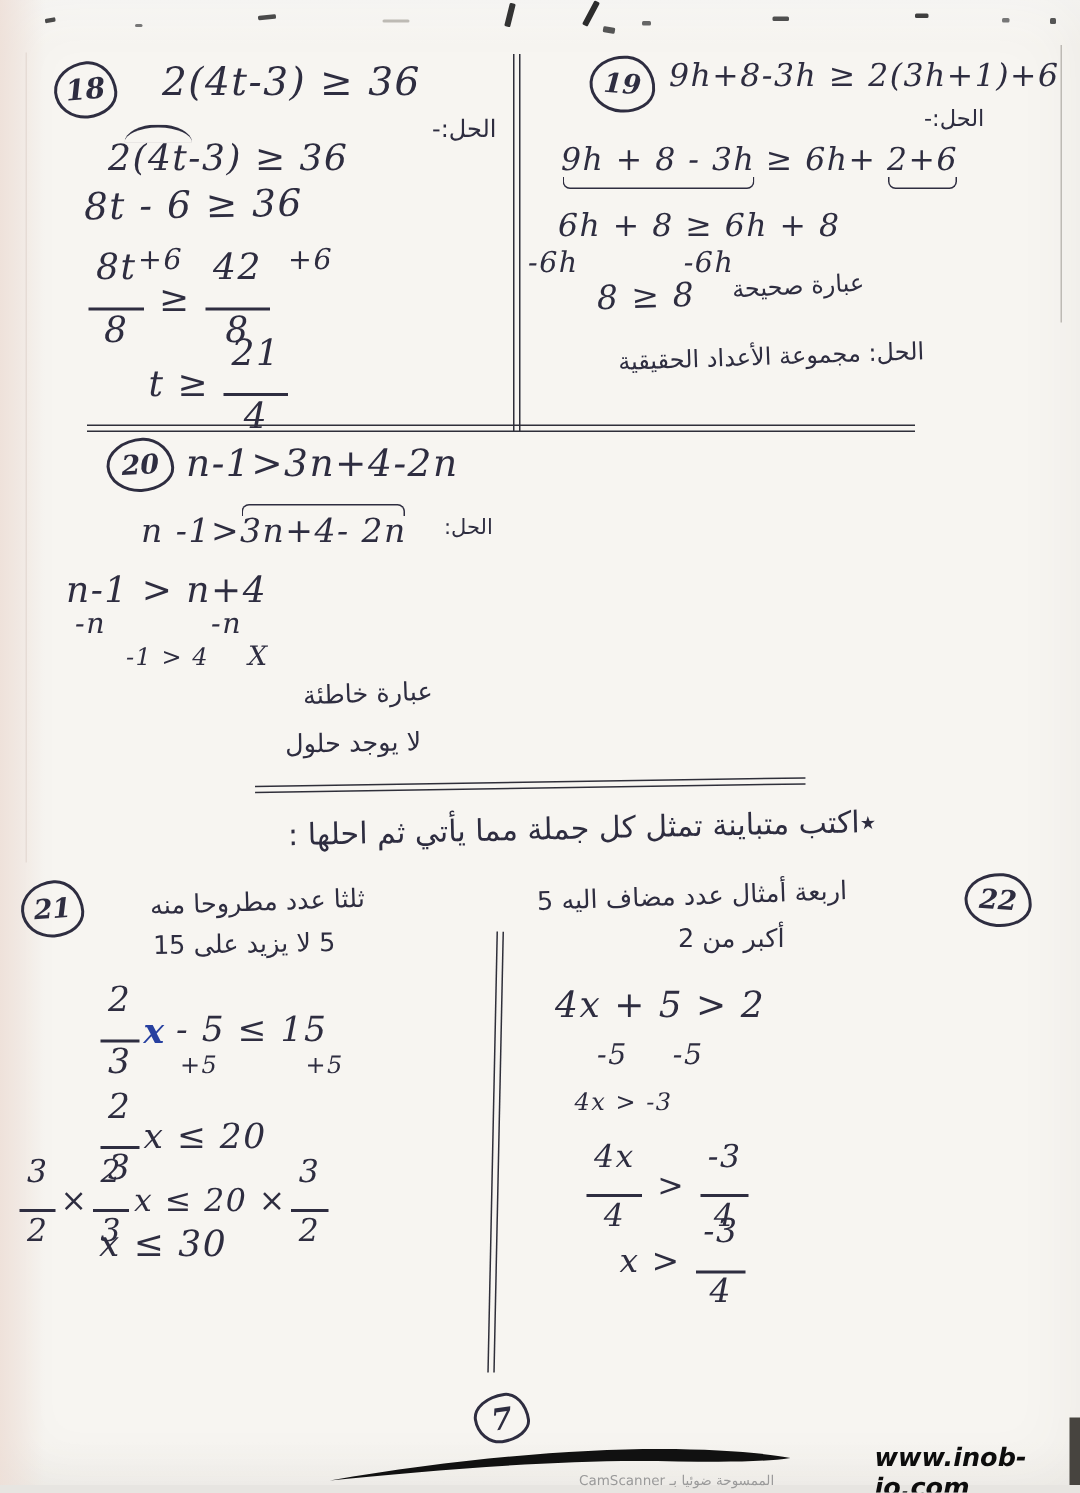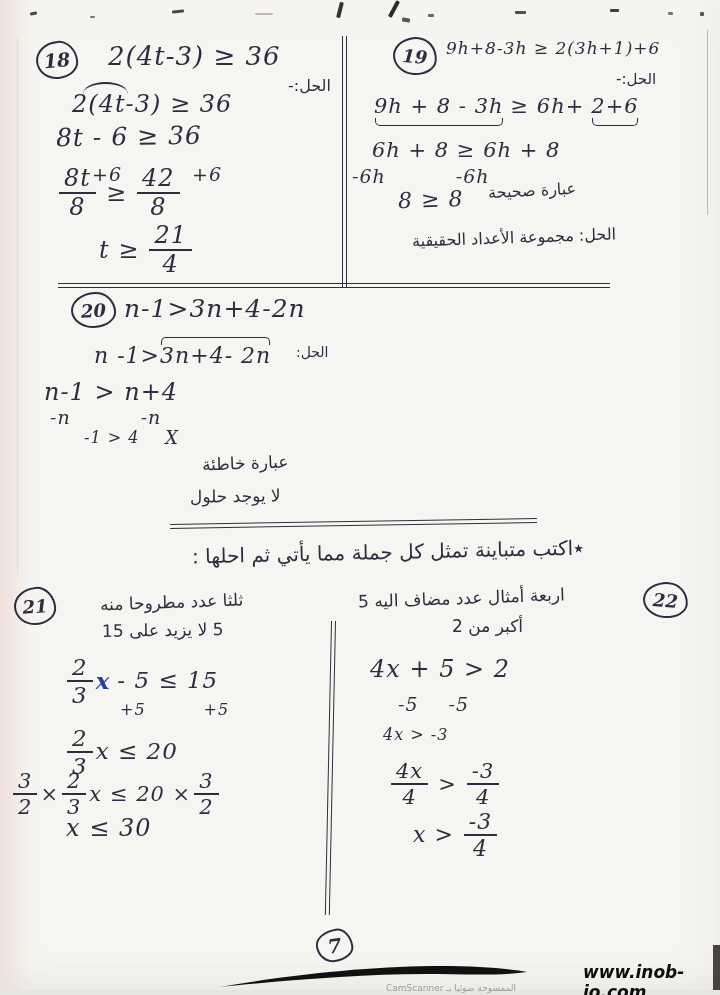--- a/index.html
+++ b/index.html
@@ -29,21 +29,21 @@
   }
   .tok{vertical-align:middle;position:relative;display:inline-block;}
   .pad{margin:0 7px;}
   .gap{margin-left:58px;}
   .gap2{margin-left:70px;}
   .gap3{margin-left:30px;}
   .blue{color:var(--blue);font-weight:bold;}
   .cross{margin-left:26px;font-size:1.12em;}
   .frac{display:inline-flex;flex-direction:column;align-items:center;
     vertical-align:middle;line-height:1.05;margin:0 3px;}
-  .frac .num{padding:0 5px 1px;border-bottom:2px solid var(--ink);}
+  .frac .num{padding:0 5px 14px;border-bottom:2px solid var(--ink);}
   .frac .den{padding-top:1px;}
   .arc::before{content:"";position:absolute;left:-5px;right:-2px;top:-9px;height:10px;
     border-top:2px solid var(--ink);border-radius:50% 50% 0 0/100% 100% 0 0;}
   .ub::after{content:"";position:absolute;left:1px;right:1px;bottom:-8px;height:7px;
     border-left:1.6px solid var(--ink);border-right:1.6px solid var(--ink);
     border-bottom:1.6px solid var(--ink);border-radius:0 0 5px 5px;}
   .ob::before{content:"";position:absolute;left:1px;right:1px;top:-7px;height:7px;
     border-left:1.6px solid var(--ink);border-right:1.6px solid var(--ink);
     border-top:1.6px solid var(--ink);border-radius:5px 5px 0 0;}
   
@@ -107,21 +107,21 @@
       </span><span class="tok pad">≥</span><span class="frac">
         <span class="num">42</span>
         <span class="den">8</span>
       </span></div>
   <div class="ml" style="left:92px;top:223px;font-size:24px;"><span class="tok pad">t ≥</span><span class="frac">
         <span class="num">21</span>
         <span class="den">4</span>
       </span></div>
 
   <div class="pn" style="left:393px;top:37px;width:44px;height:38px;font-size:18px;transform:rotate(4deg);">19</div>
-  <div class="ml" style="left:446px;top:38px;font-size:17px;"><span class="tok">9h+8-3h ≥ 2(3h+1)+6</span></div>
+  <div class="ml" style="left:446px;top:38px;font-size:21px;"><span class="tok">9h+8-3h ≥ 2(3h+1)+6</span></div>
   <div class="ar" style="left:616px;top:70px;font-size:15px;">الحل:-</div>
   <div class="ml" style="left:374px;top:94px;font-size:21px;"><span class="tok ub">9h + 8 - 3h</span><span class="tok pad">≥ 6h+</span><span class="tok ub">2+6</span></div>
   <div class="ml" style="left:372px;top:138px;font-size:21px;"><span class="tok">6h + 8 ≥ 6h + 8</span></div>
   <div class="ml" style="left:352px;top:164px;font-size:19px;"><span class="tok">-6h</span><span class="tok gap2">-6h</span></div>
   <div class="ml" style="left:398px;top:187px;font-size:22px;transform:rotate(-2deg);"><span class="tok">8 ≥ 8</span></div>
   <div class="ar" style="left:488px;top:181px;font-size:16px;transform:rotate(-3deg);">عبارة صحيحة</div>
   <div class="ar" style="left:412px;top:228px;font-size:16px;transform:rotate(-2deg);">الحل: مجموعة الأعداد الحقيقية</div>
 
   <div class="pn" style="left:71px;top:292px;width:45px;height:36px;font-size:18px;transform:rotate(-3deg);">20</div>
   <div class="ml" style="left:124px;top:293px;font-size:25px;"><span class="tok">n-1&gt;3n+4-2n</span></div>

